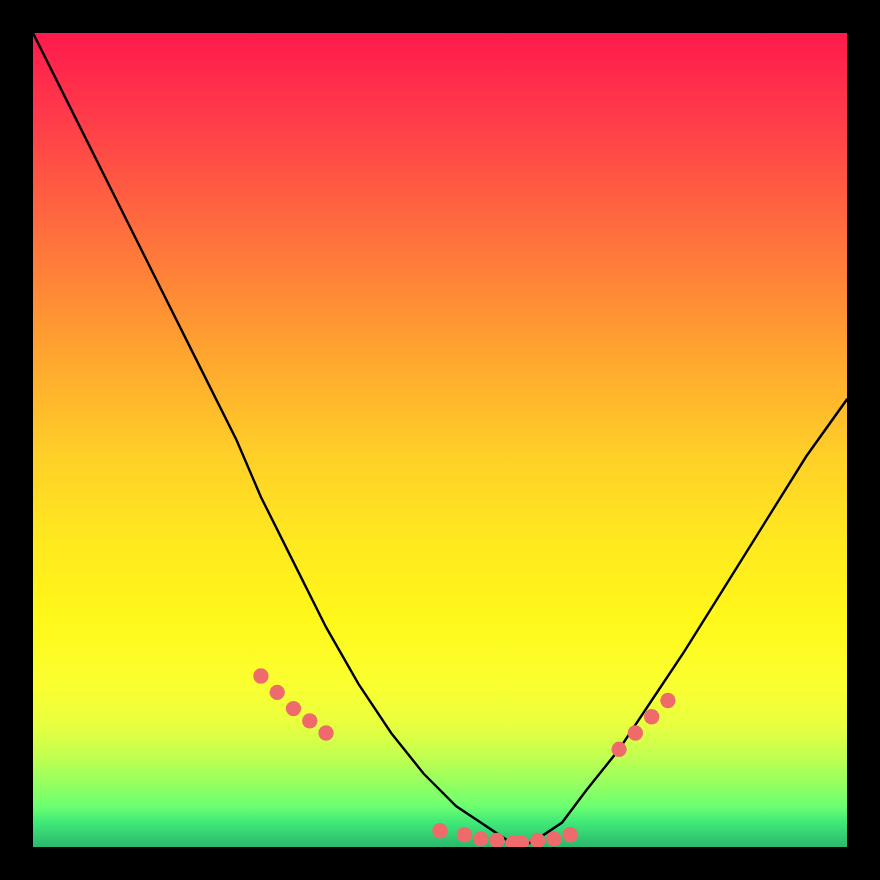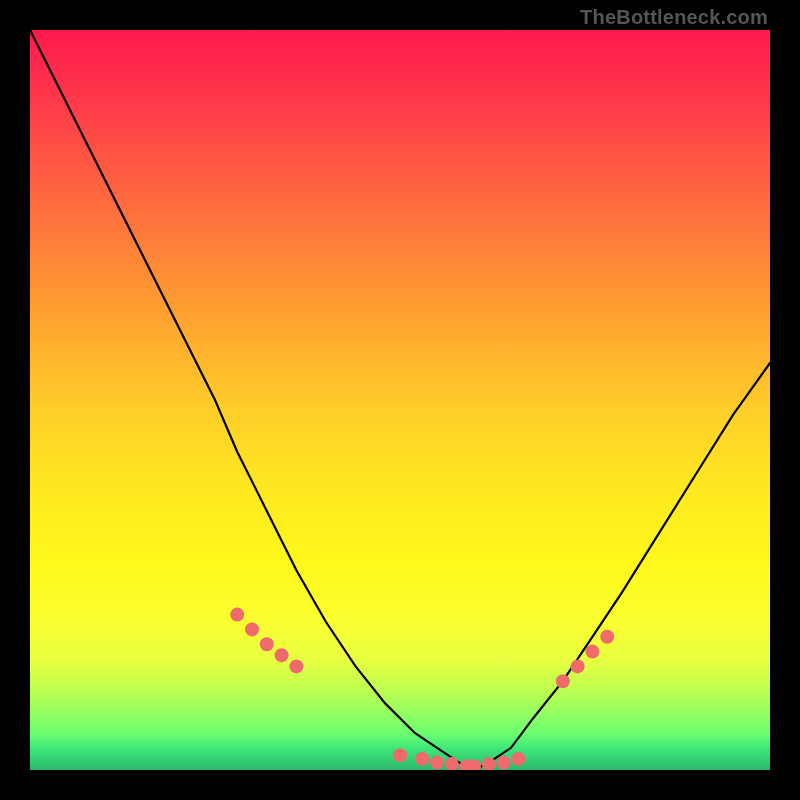--- a/index.html
+++ b/index.html
@@ -53,21 +53,20 @@
     left: 0;
     top: 0;
     width: 740px;
     height: 740px;
   }
 </style>
 </head>
 <body>
 
 <div class="frame">
-  <div class="attribution">TheBottleneck.com</div>
 
   <div class="plot-area">
     <svg class="curve" viewBox="0 0 740 740" preserveAspectRatio="none">
       <path fill="none" stroke="#000" stroke-width="2.2" stroke-linecap="round" d="M0.0 0.0 L37.0 74.0 L74.0 148.0 L111.0 222.0 L148.0 296.0 L185.0 370.0 L207.2 421.8 L236.8 481.0 L266.4 540.2 L296.0 592.0 L325.6 636.4 L355.2 673.4 L384.8 703.0 L407.0 717.8 L429.2 732.6 L444.0 740.0 L458.8 732.6 L481.0 717.8 L503.2 688.2 L532.8 651.2 L562.4 606.8 L592.0 562.4 L629.0 503.2 L666.0 444.0 L703.0 384.8 L740.0 333.0"></path>
       <g>
           <circle cx="207.2" cy="584.6" r="7" fill="#ef6b6b"></circle>
           <circle cx="222.0" cy="599.4" r="7" fill="#ef6b6b"></circle>
           <circle cx="236.8" cy="614.2" r="7" fill="#ef6b6b"></circle>
           <circle cx="251.6" cy="625.3" r="7" fill="#ef6b6b"></circle>
           <circle cx="266.4" cy="636.4" r="7" fill="#ef6b6b"></circle>

